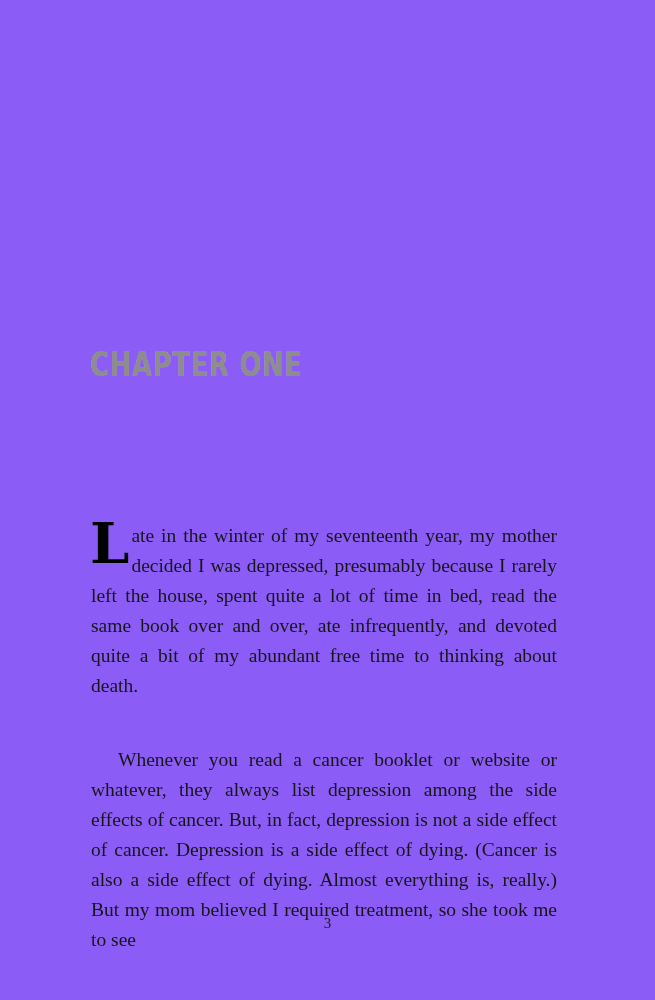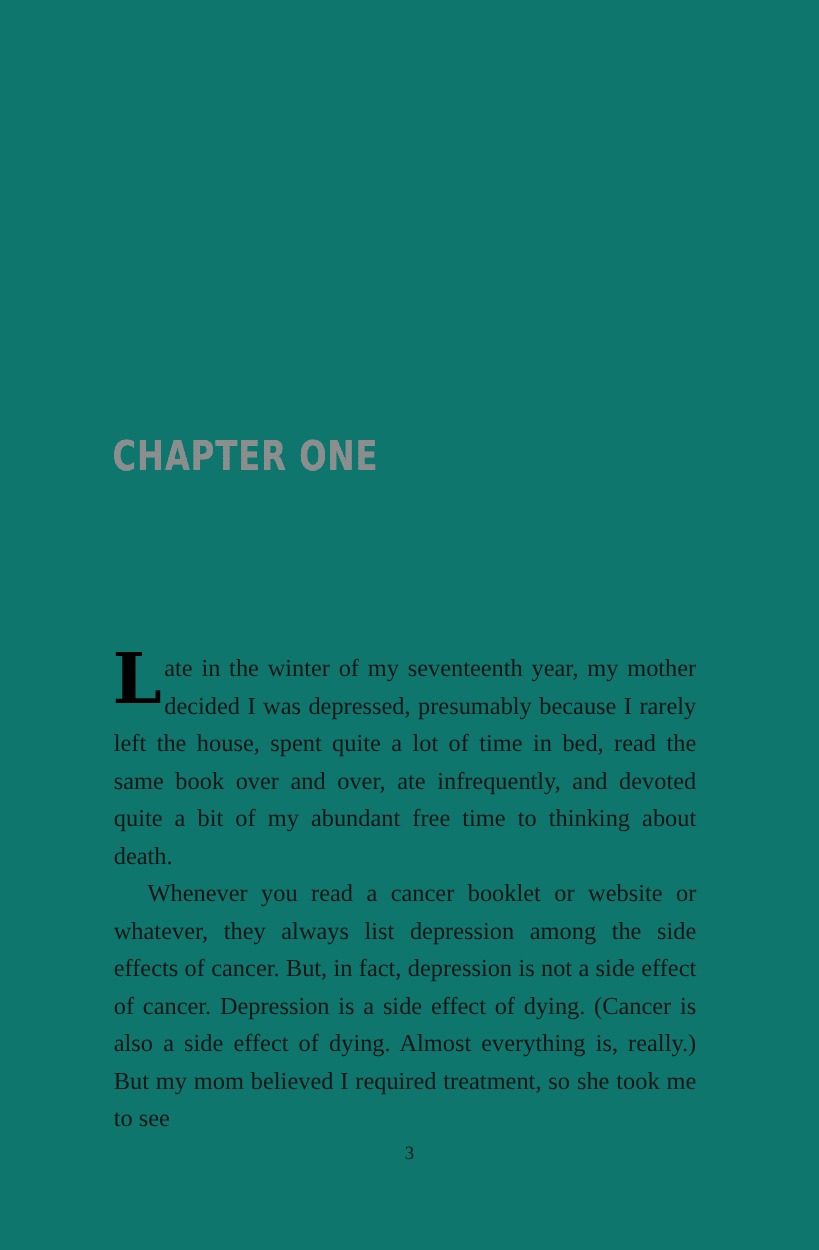--- a/index.html
+++ b/index.html
@@ -5,21 +5,21 @@
   html, body {
     margin: 0;
     padding: 0;
     background: #ffffff;
   }
 
   .page {
     position: relative;
     width: 655px;
     height: 1000px;
-    background: #0f766e;
+    background: #8b5cf6;
     overflow: hidden;
     font-family: "Liberation Serif", "DejaVu Serif", serif;
     text-decoration: underline;
   }
 
   
   .chapter-heading {
     position: absolute;
     left: 90px;
     top: 346px;
@@ -65,20 +65,21 @@
     font-size: 19.5px;
     line-height: 30px;
     color: #161616;
     text-align: justify;
     text-justify: inter-word;
     hyphens: none;
   }
 
   .body-par.indented {
     text-indent: 27px;
+    margin-top: 44px;
   }
 
   
   .dropcap {
     float: left;
     font-family: "DejaVu Serif", "Liberation Serif", serif;
     font-weight: 700;
     font-size: 56px;
     line-height: 40px;
     color: #000000;

